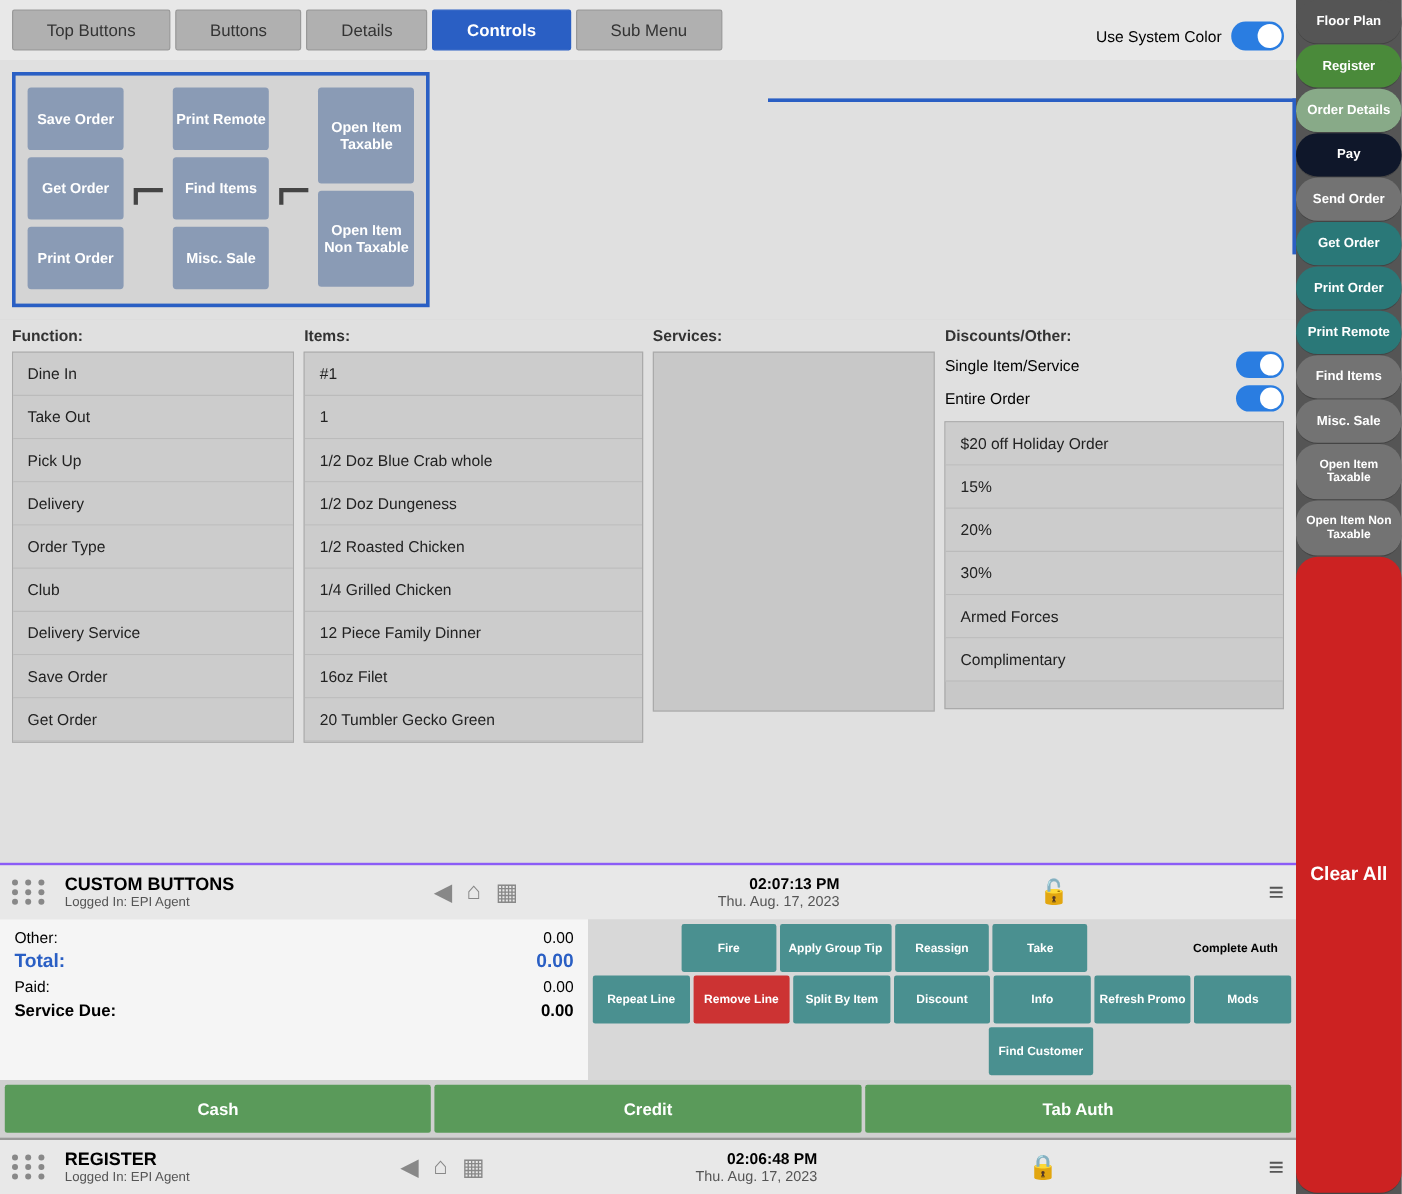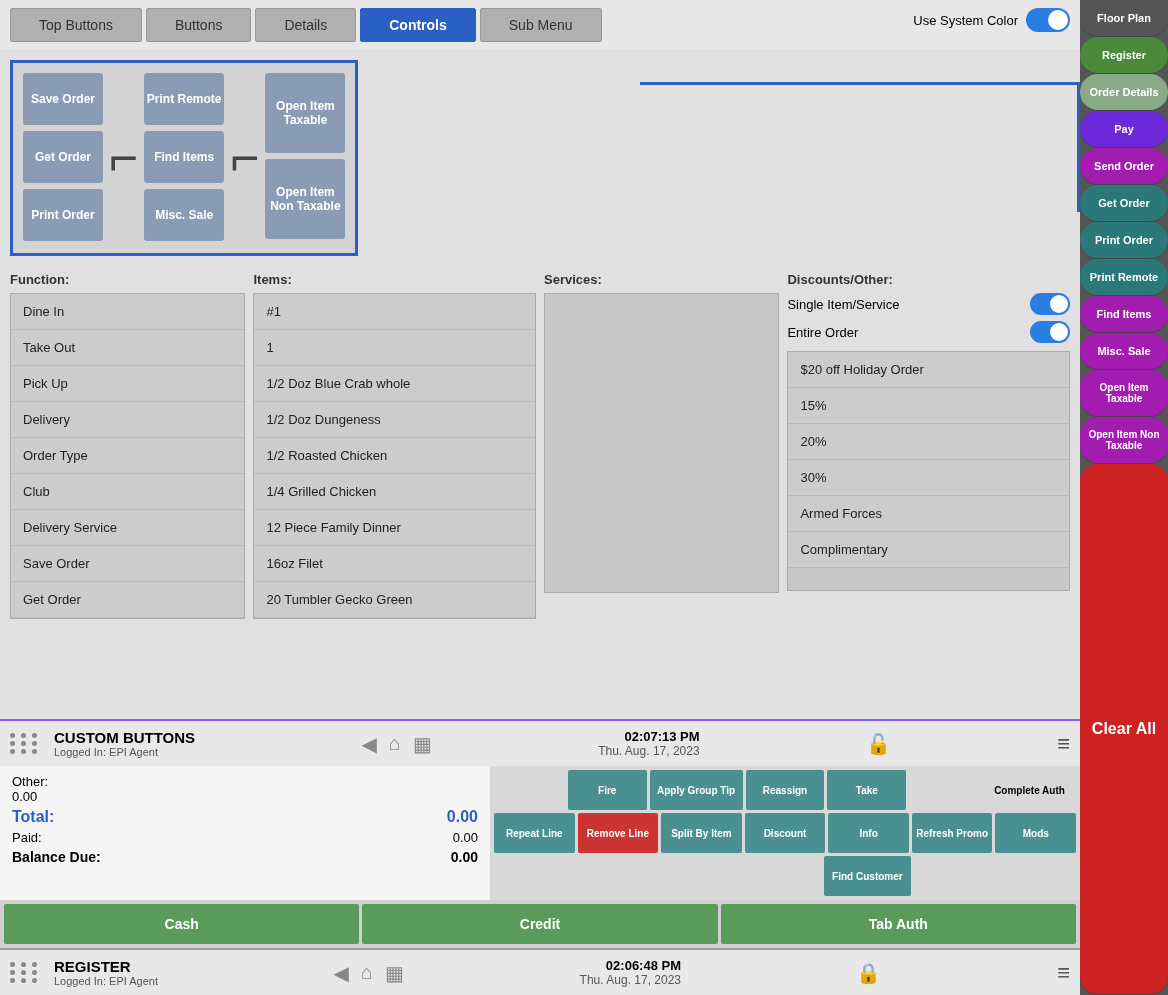--- a/index.html
+++ b/index.html
@@ -1,19 +1,19 @@
 <!DOCTYPE html>
 <html><head>
   <meta charset="utf-8">
   <style>
     * { box-sizing: border-box; margin: 0; padding: 0; }
     body { font-family: Arial, sans-serif; background: #d0d0d0; width: 1168px; height: 995px; overflow: hidden; font-size: 13px; }
 
     
-    .top-area { background: #e8e8e8; padding: 8px 10px; display: flex; align-items: flex-start; justify-content: space-between; }
+    .top-area { background: #e8e8e8; padding: 8px 10px; display: flex; align-items: flex-end; justify-content: space-between; }
     .tab-bar { display: flex; gap: 4px; }
     .tab { padding: 8px 28px; background: #b0b0b0; border: 1px solid #999; cursor: pointer; font-size: 14px; color: #333; border-radius: 2px; }
     .tab.active { background: #2a5fc4; color: white; border-color: #2a5fc4; font-weight: bold; }
     .use-system-color { display: flex; align-items: center; gap: 8px; font-size: 13px; }
     .toggle { width: 44px; height: 24px; background: #2a7de1; border-radius: 12px; position: relative; cursor: pointer; }
     .toggle-knob { width: 20px; height: 20px; background: white; border-radius: 50%; position: absolute; right: 2px; top: 2px; }
     .btn-col { display: flex; flex-direction: column; gap: 6px; }
     .grid-btn { width: 80px; height: 52px; background: #8a9bb5; color: white; border: none; cursor: pointer; font-size: 12px; font-weight: bold; text-align: center; border-radius: 3px; display: flex; align-items: center; justify-content: center; }
     .section-label { font-weight: bold; font-size: 13px; margin-bottom: 6px; color: #333; }
     .section-list { background: #c8c8c8; min-height: 320px; border: 1px solid #aaa; }
@@ -31,21 +31,21 @@
     .pos-icons { display: flex; gap: 12px; align-items: center; font-size: 18px; color: #666; }
     .action-cell { padding: 8px 4px; text-align: center; font-size: 10px; font-weight: bold; cursor: pointer; border-radius: 2px; min-height: 40px; display: flex; align-items: center; justify-content: center; }
     .cell-teal { background: #4a9090; color: white; }
     .cell-red { background: #cc3333; color: white; }
     .cell-light { background: #d8d8d8; }
     .pay-btn { flex: 1; padding: 12px; text-align: center; font-weight: bold; font-size: 14px; cursor: pointer; color: white; border-radius: 2px; }
     .pay-cash { background: #5a9a5a; }
     .pay-credit { background: #5a9a5a; }
     .pay-tab { background: #5a9a5a; }
     .rp-btn { padding: 12px 6px; text-align: center; font-size: 11px; font-weight: bold; color: white; cursor: pointer; border-bottom: 1px solid #444; border-radius: 18px; }
-    .rp-blue { background: #a21caf; }
+    .rp-blue { background: #737373; }
     .rp-green { background: #4a8a3a; }
     .rp-teal { background: #2a7878; }
     .rp-dark { background: #555; }
     .rp-red { background: #cc2222; font-size: 16px; }
 
     .full-layout { display: flex; width: 1168px; height: 995px; }
     .main-content { flex: 1; display: flex; flex-direction: column; overflow: hidden; }
     .right-sidebar-fixed { width: 88px; background: #555; display: flex; flex-direction: column; flex-shrink: 0; }
 
     .config-main { background: #e0e0e0; position: relative; }
@@ -200,34 +200,34 @@
         <div style="font-size: 13px; font-weight: bold;">02:07:13 PM</div>
         <div style="font-size: 12px; color: #555;">Thu. Aug. 17, 2023</div>
       </div>
       <span style="font-size: 20px; color: #cc4444;">🔓</span>
       <span style="font-size: 22px; color: #555;">≡</span>
     </div>
 
     <div style="display: flex; background: #f5f5f5;">
 
       <div style="flex: 0 0 490px; padding: 6px 12px;">
-        <div style="display: flex; justify-content: space-between; padding: 2px 0; font-size: 13px; flex-direction: column;">
+        <div style="display: flex; justify-content: space-between; padding: 2px 0; font-size: 13px;">
           <span>Other:</span>
           <span>0.00</span>
         </div>
         <div style="display: flex; justify-content: space-between; padding: 2px 0; font-size: 16px; font-weight: bold; color: #2a5fc4;">
           <span>Total:</span>
           <span>0.00</span>
         </div>
         <div style="display: flex; justify-content: space-between; padding: 2px 0; font-size: 13px;">
           <span>Paid:</span>
           <span>0.00</span>
         </div>
         <div style="display: flex; justify-content: space-between; padding: 2px 0; font-size: 14px; font-weight: bold;">
-          <span>Balance Due:</span>
+          <span>Service Due:</span>
           <span>0.00</span>
         </div>
       </div>
 
       <div style="flex: 1; background: #d8d8d8; padding: 4px;">
 
         <div style="display: flex; gap: 3px; margin-bottom: 3px;">
           <div style="flex:1;"></div>
           <div class="action-cell cell-teal" style="flex:1; min-width: 70px;">Fire</div>
           <div class="action-cell cell-teal" style="flex:1.2; min-width: 80px;">Apply Group Tip</div>
@@ -295,21 +295,21 @@
       <span style="font-size: 20px; color: #cc4444;">🔒</span>
       <span style="font-size: 22px; color: #555;">≡</span>
     </div>
 
   </div>
 
   <div class="right-sidebar-fixed">
     <div class="rp-btn rp-dark">Floor Plan</div>
     <div class="rp-btn rp-green">Register</div>
     <div class="rp-btn" style="background: #88aa88;">Order Details</div>
-    <div class="rp-btn" style="background: #6d28d9;">Pay</div>
+    <div class="rp-btn" style="background: #0f172a;">Pay</div>
     <div class="rp-btn rp-blue">Send Order</div>
     <div class="rp-btn rp-teal">Get Order</div>
     <div class="rp-btn rp-teal">Print Order</div>
     <div class="rp-btn rp-teal">Print Remote</div>
     <div class="rp-btn rp-blue">Find Items</div>
     <div class="rp-btn rp-blue">Misc. Sale</div>
     <div class="rp-btn rp-blue" style="font-size: 10px;">Open Item Taxable</div>
     <div class="rp-btn rp-blue" style="font-size: 10px;">Open Item Non Taxable</div>
     <div class="rp-btn rp-red" style="font-size: 16px; font-weight: bold; flex: 1; display: flex; align-items: center; justify-content: center;">Clear All</div>
   </div>

